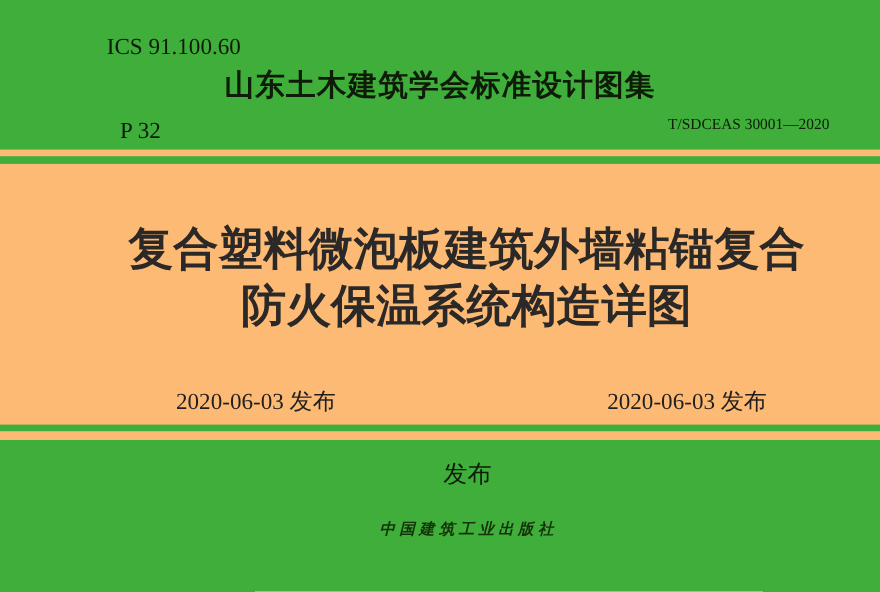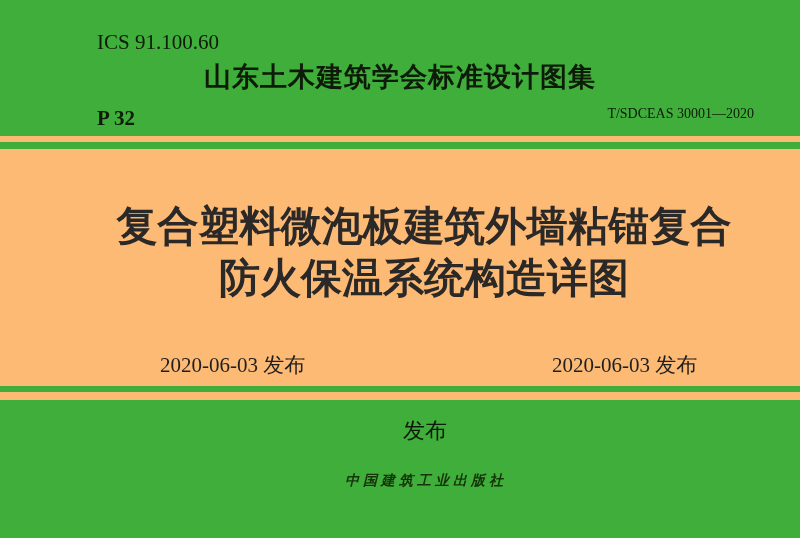--- a/index.html
+++ b/index.html
@@ -28,22 +28,22 @@
     position:absolute;left:97px;top:30px;
     font-size:21px;color:var(--on-green);
   }
   .society{
     position:absolute;left:0;top:59px;width:800px;
     text-align:center;
     font-size:27px;font-weight:bold;letter-spacing:1px;
     color:var(--on-green);
   }
   .pclass{
-    position:absolute;left:97px;top:106px;
-    font-size:21px;color:var(--on-green);font-weight:bold;
+    position:absolute;left:109px;top:106px;
+    font-size:21px;color:var(--on-green);
   }
   .stdnum{
     position:absolute;right:46px;top:106px;
     font-size:14px;color:var(--on-green);
   }
 
   .title-line{
     position:absolute;left:0;width:800px;
     text-align:center;
     font-family:"Liberation Sans","DejaVu Sans",sans-serif;

